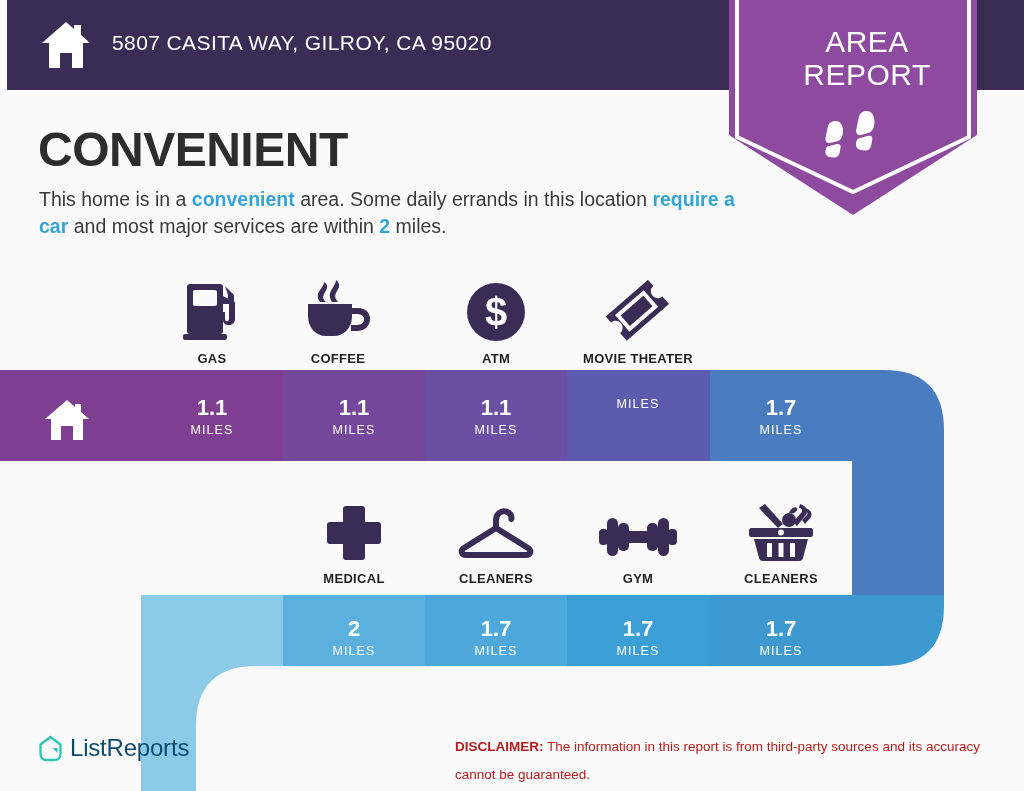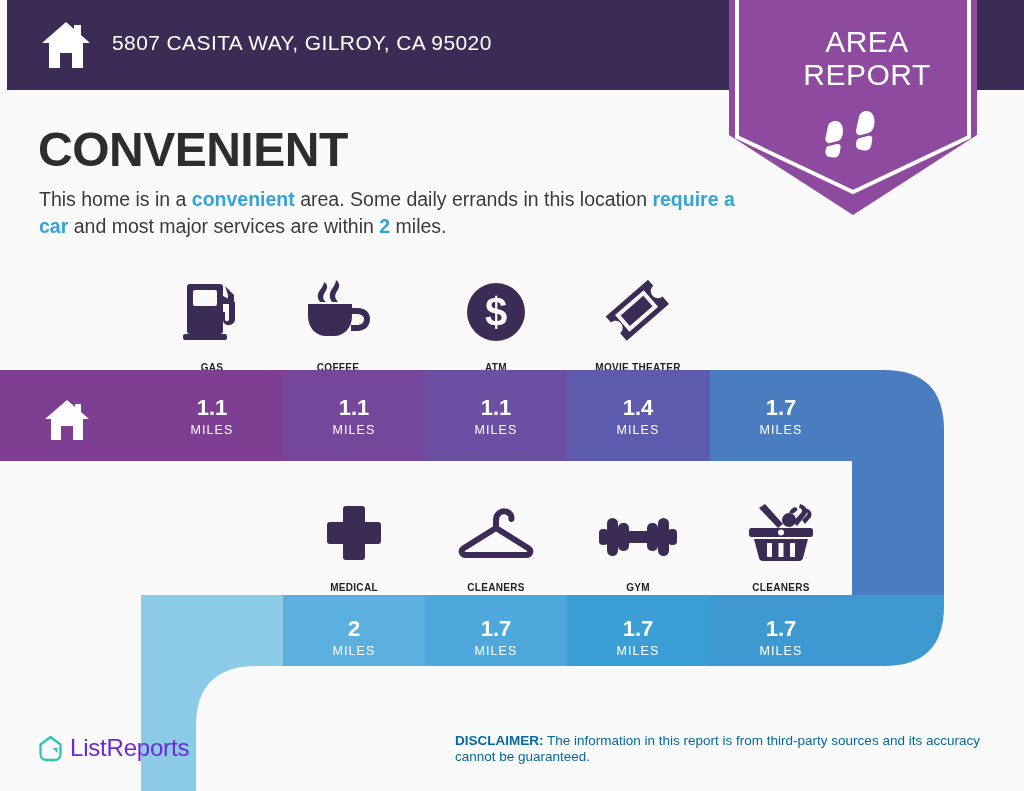--- a/index.html
+++ b/index.html
@@ -51,41 +51,41 @@
   .hl{color:#32a4d8;font-weight:bold;}
 
   
   .icon-cell{
     position:absolute;top:276px;width:142px;height:100px;
     text-align:center;
   }
   .icon-cell.row2{top:496px;}
   .icon-art{height:66px;display:flex;align-items:flex-end;justify-content:center;}
   .icon-label{
-    margin-top:20px;font-size:10px;font-weight:bold;color:#1f1f1f;letter-spacing:.3px;
+    margin-top:9px;font-size:13px;font-weight:bold;color:#1f1f1f;letter-spacing:.3px;
   }
 
   
   #ribbon{position:absolute;left:0;top:370px;width:1024px;height:421px;}
 
   
   .seg-label{
     position:absolute;width:142px;text-align:center;color:#ffffff;
   }
   .seg-num{font-size:22px;line-height:26px;font-weight:700;}
   .seg-unit{font-size:12.5px;letter-spacing:1.1px;margin-top:2px;}
   #bar-home{position:absolute;left:44px;top:398px;width:46px;height:44px;}
 
   
   #logo{position:absolute;left:38px;top:733px;height:30px;display:flex;align-items:center;}
   #logo-mark{width:25px;height:27px;margin-right:7px;}
-  #logo-text{font-size:24px;color:#6d28d9;letter-spacing:-.2px;}
+  #logo-text{font-size:24px;color:#0c4a6e;letter-spacing:-.2px;}
   #disclaimer{
     position:absolute;left:455px;top:733px;width:540px;
-    font-size:13.5px;line-height:16px;color:#0369a1;
+    font-size:13.5px;line-height:28px;color:#b91c1c;
   }
   #disclaimer b{font-weight:bold;}
 </style>
 </head>
 <body>
 
 <div id="page">
 
   <div id="header">
     <svg id="header-home" viewBox="0 0 52 50">
@@ -276,21 +276,20 @@
   </div>
   <div class="seg-label" style="left:283px;top:395px;">
     <div class="seg-num">1.1</div>
     <div class="seg-unit">MILES</div>
   </div>
   <div class="seg-label" style="left:425px;top:395px;">
     <div class="seg-num">1.1</div>
     <div class="seg-unit">MILES</div>
   </div>
   <div class="seg-label" style="left:567px;top:395px;">
-    <div class="seg-num">1.4</div>
     <div class="seg-unit">MILES</div>
   </div>
   <div class="seg-label" style="left:710px;top:395px;">
     <div class="seg-num">1.7</div>
     <div class="seg-unit">MILES</div>
   </div>
 
   <div class="seg-label" style="left:283px;top:616px;">
     <div class="seg-num">2</div>
     <div class="seg-unit">MILES</div>

